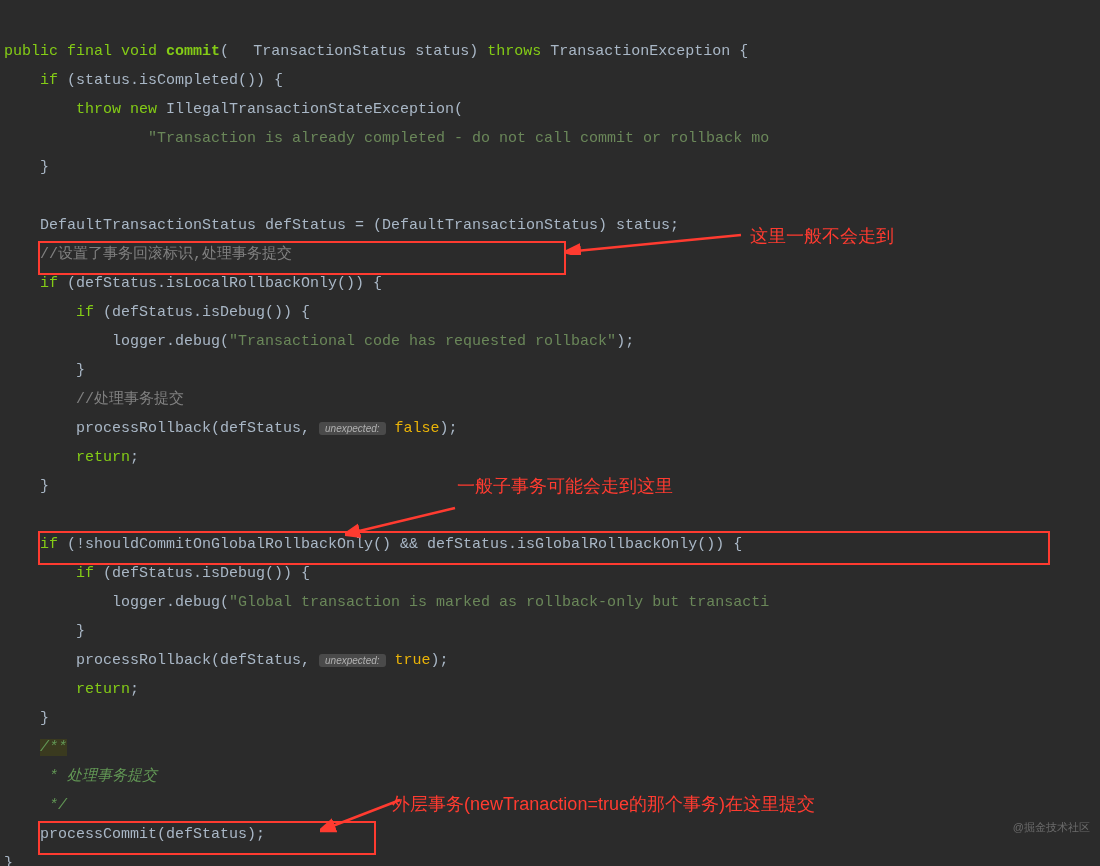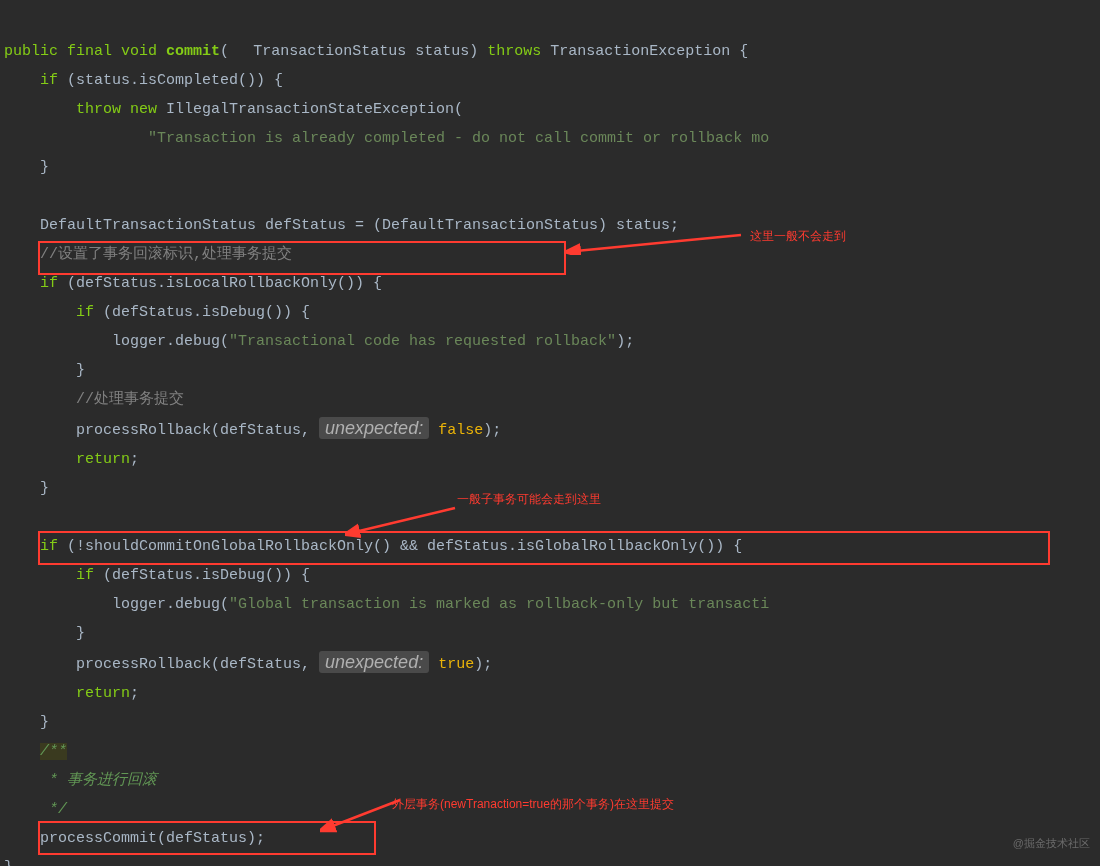--- a/index.html
+++ b/index.html
@@ -26,44 +26,44 @@
   .str { color: #6a8759; }
   .cmt-green { color: #629755; font-style: italic; }
   .cmt-zh { color: #808080; }
   .param-hint {
     background: #4a4a4a;
     color: #b0b0b0;
     font-style: italic;
     padding: 1px 6px;
     border-radius: 3px;
     font-family: sans-serif;
-    font-size: 18px;
+    font-size: 10px;
   }
   .bool { color: #eab308; }
   .red-box {
     position: absolute;
     border: 2px solid #ff3b30;
     pointer-events: none;
   }
   .arrow {
     position: absolute;
     pointer-events: none;
   }
   .annotation {
     position: absolute;
     color: #ff3b30;
     font-family: 'Microsoft YaHei', 'SimHei', sans-serif;
-    font-size: 12px;
+    font-size: 18px;
     font-weight: 500;
     white-space: nowrap;
   }
   .watermark {
     position: absolute;
     right: 10px;
-    bottom: 8px;
+    bottom: 24px;
     color: #6a6a6a;
     font-size: 11px;
     font-family: sans-serif;
   }
   .highlight-bg {
     background: #3a3a1f;
   }
 </style>
 </head>
 <body>
@@ -87,32 +87,32 @@
 <span>    <span>}</span></span>
 <span> </span>
 <span>    <span class="kw">if</span><span> (!shouldCommitOnGlobalRollbackOnly() &amp;&amp; defStatus.isGlobalRollbackOnly())</span><span> {</span></span>
 <span>        <span class="kw">if</span><span> (defStatus.isDebug()) {</span></span>
 <span>            <span>logger.debug(</span><span class="str">"Global transaction is marked as rollback-only but transacti</span></span>
 <span>        <span>}</span></span>
 <span>        <span>processRollback(defStatus, </span><span class="param-hint">unexpected:</span><span class="bool"> true</span><span>);</span></span>
 <span>        <span class="kw">return</span><span>;</span></span>
 <span>    <span>}</span></span>
 <span>    <span class="cmt-green highlight-bg">/**</span></span>
-<span>    <span class="cmt-green"> * 事务进行回滚</span></span>
+<span>    <span class="cmt-green"> * 处理事务提交</span></span>
 <span>    <span class="cmt-green"> */</span></span>
 <span>    <span>processCommit(defStatus);</span></span>
 <span><span>}</span></span>
 </div>
 
 <div class="red-box" style="left:38px; top:241px; width:528px; height:34px;"></div>
 <div class="red-box" style="left:38px; top:531px; width:1012px; height:34px;"></div>
 <div class="red-box" style="left:38px; top:821px; width:338px; height:34px;"></div>
 
 <div class="annotation" style="left:750px; top:222px;">这里一般不会走到</div>
-<div class="annotation" style="left:457px; top:485px;">一般子事务可能会走到这里</div>
+<div class="annotation" style="left:457px; top:472px;">一般子事务可能会走到这里</div>
 <div class="annotation" style="left:392px; top:790px;">外层事务(newTranaction=true的那个事务)在这里提交</div>
 
 <svg class="arrow" style="left:566px; top:225px; width:180px; height:30px;">
   <defs>
     <marker id="ah1" markerWidth="10" markerHeight="10" refX="2" refY="3" orient="auto">
       <path d="M0,0 L0,6 L8,3 z" fill="#ff3b30"></path>
     </marker>
   </defs>
   <line x1="175" y1="10" x2="10" y2="26" stroke="#ff3b30" stroke-width="2.5" marker-end="url(#ah1)"></line>
 </svg>

